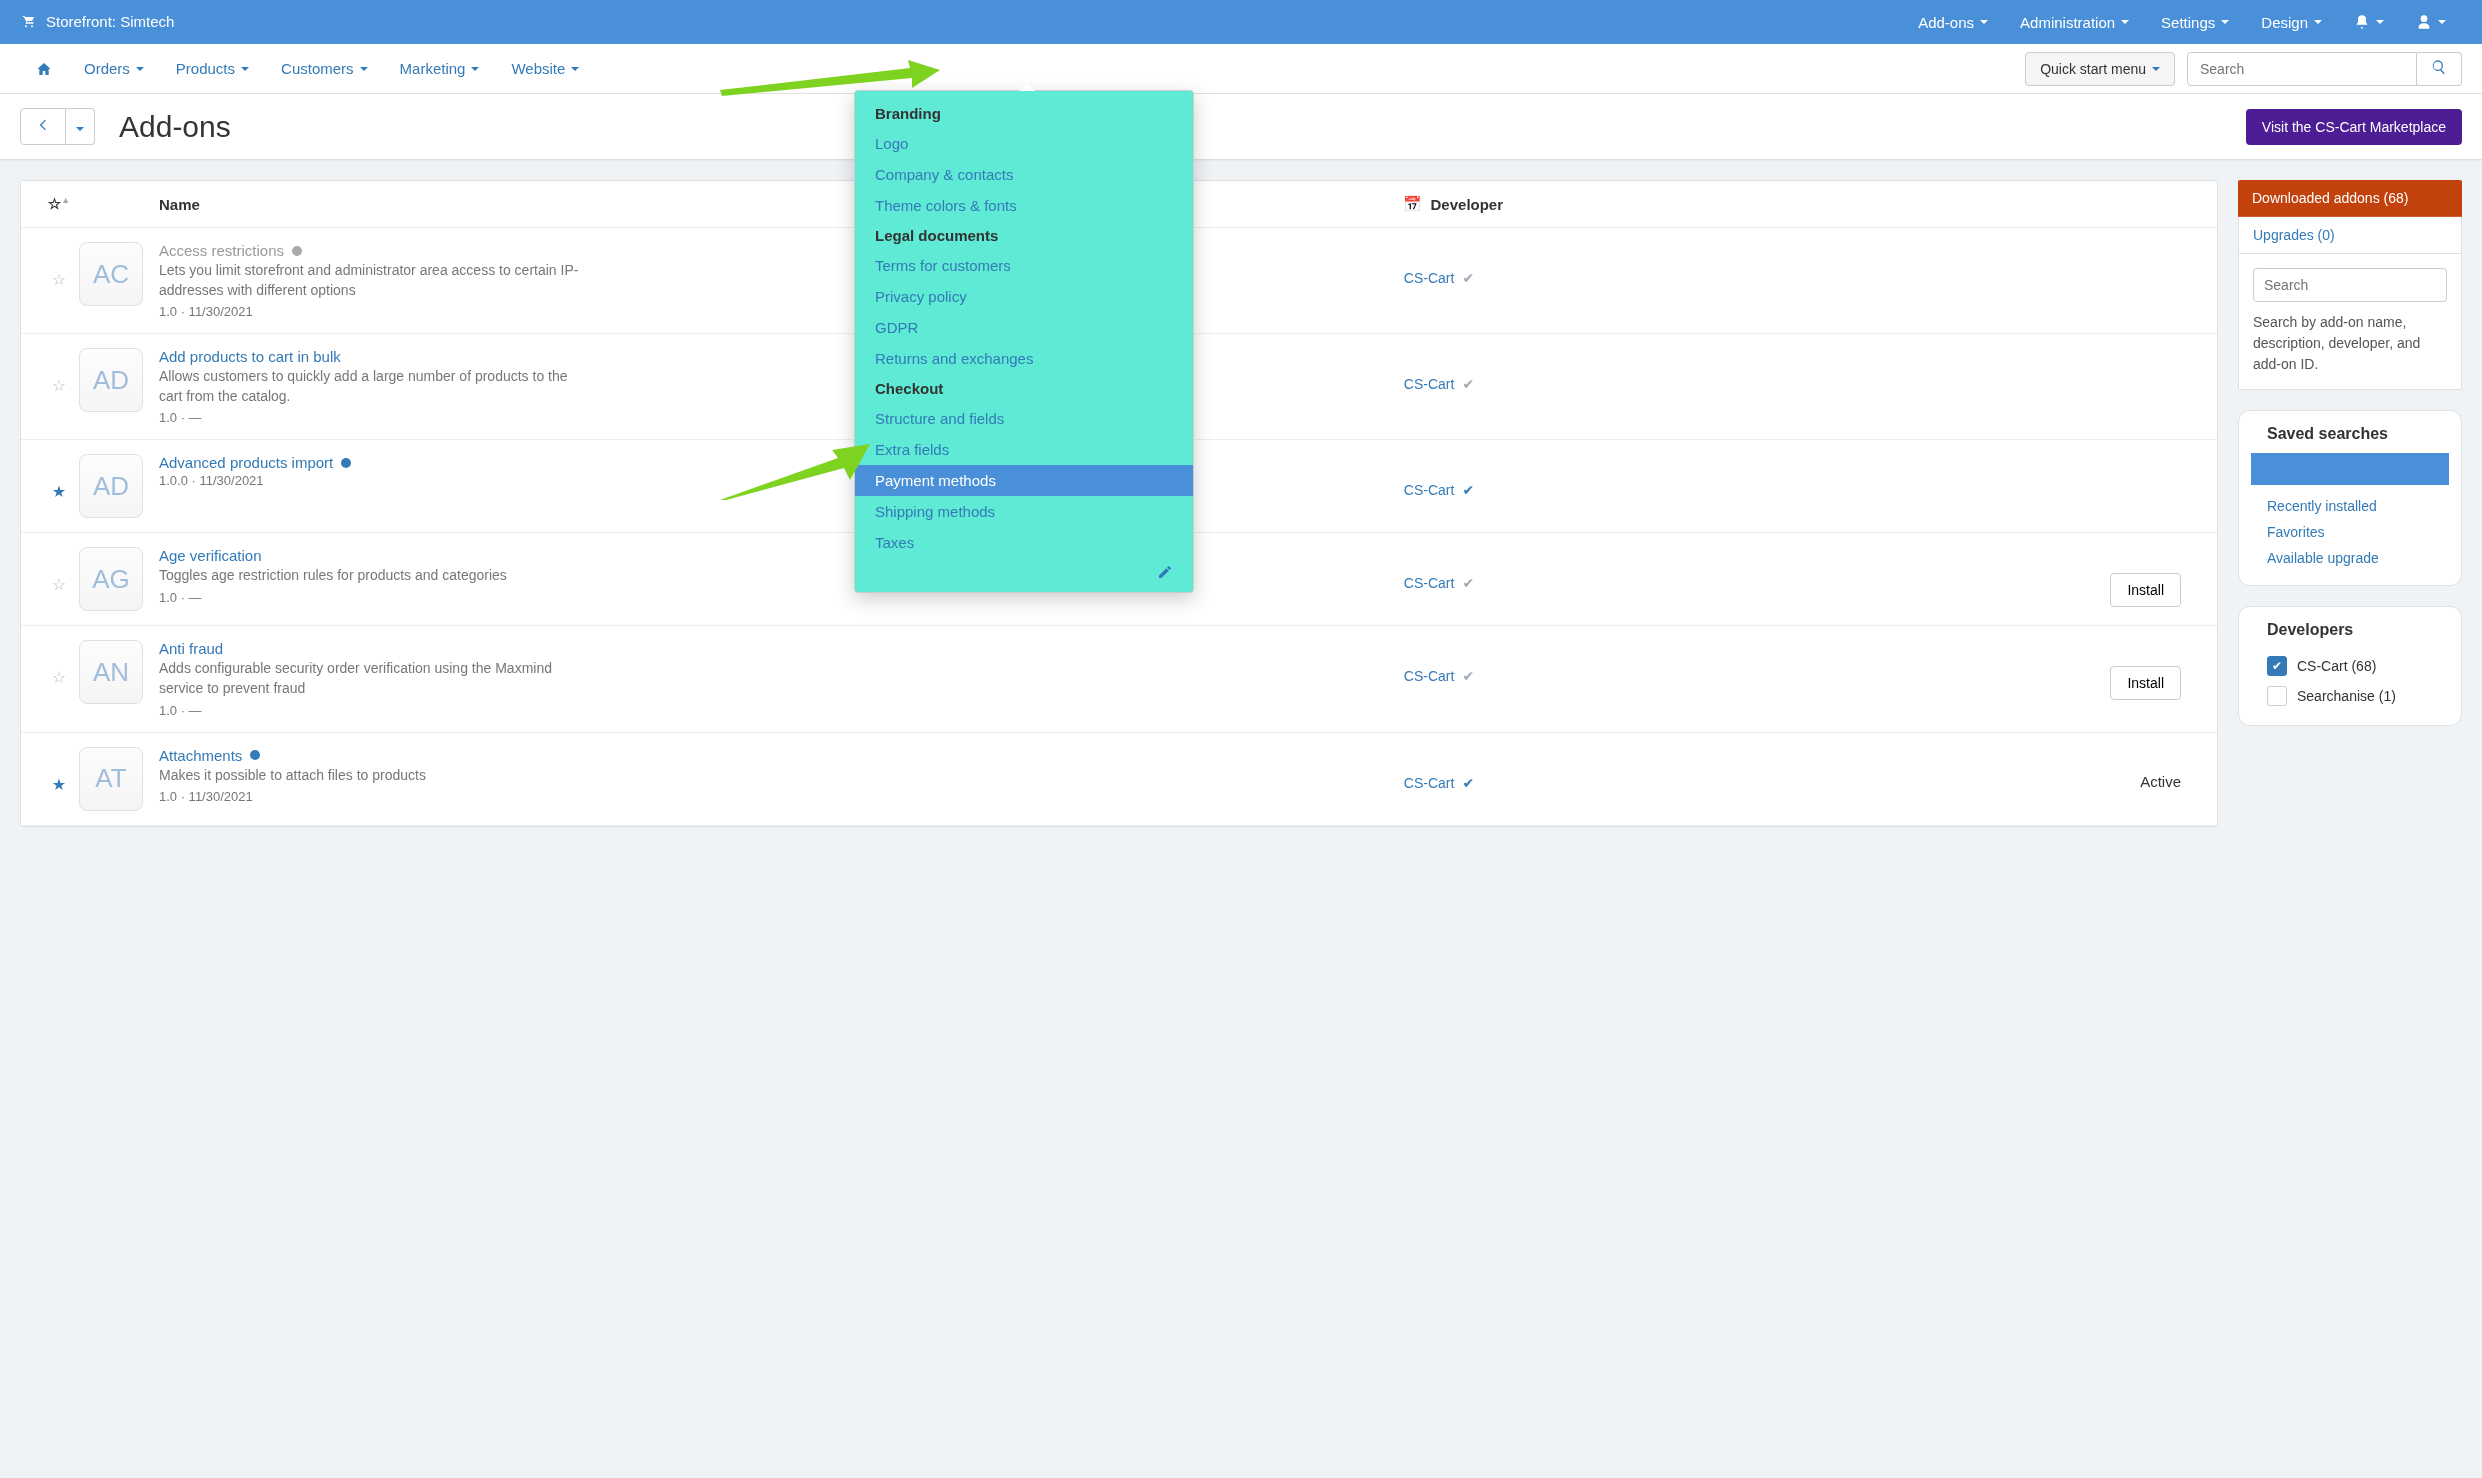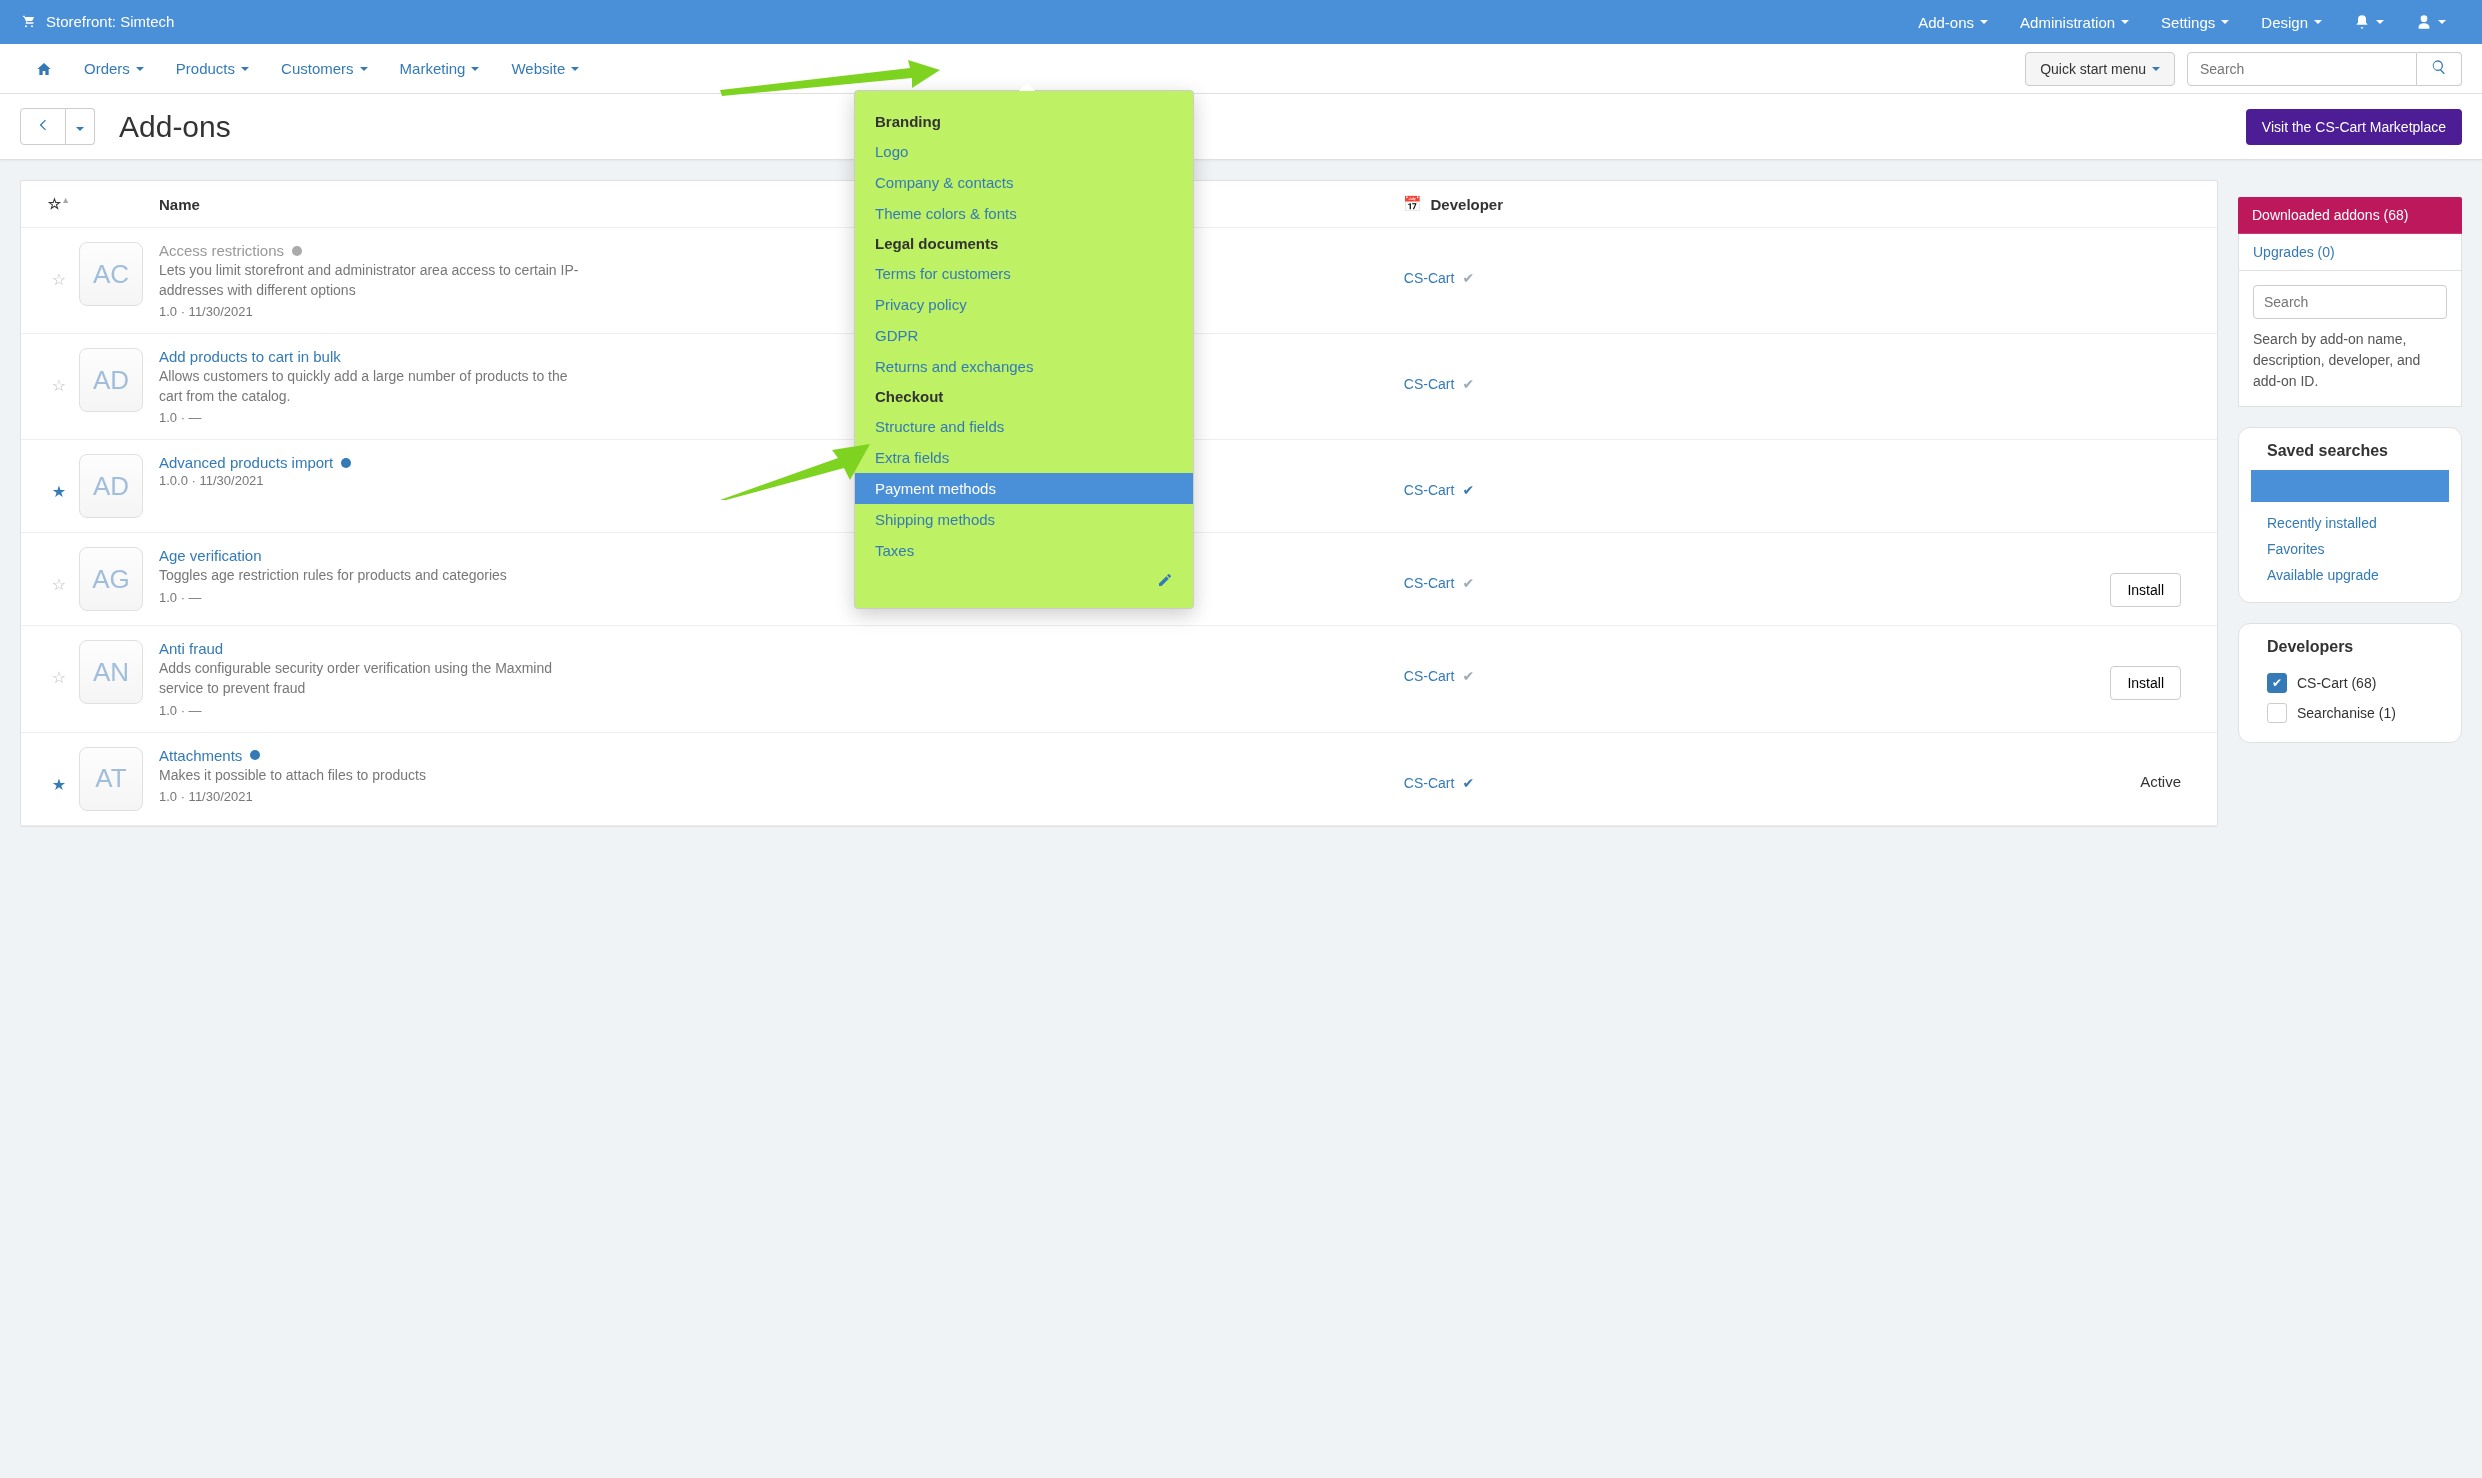--- a/index.html
+++ b/index.html
@@ -49,35 +49,35 @@
 .dot { width:10px; height:10px; border-radius:50%; display:inline-block; background:#337ab7;}
 .dot.grey { background:#aaa; }
 .addon-desc { color:#777; font-size:14px; line-height:1.4; margin-bottom:4px; max-width:420px;}
 .addon-meta { color:#777; font-size:13px; }
 .dev-link { color:#337ab7; }
 .check { color:#9eaab5; }
 .check.blue { color:#337ab7; }
 .install-btn { border:1px solid #ccc; background:#fff; border-radius:4px; padding:8px 16px; cursor:pointer; font-size:14px;}
 .status-txt { font-size:15px; color:#333;}
 
-.sidebar-tabs { background:#be185d; color:#fff; border-radius:2px 2px 0 0; overflow:hidden;margin-top:17px;}
+.sidebar-tabs { background:#c2410c; color:#fff; border-radius:2px 2px 0 0; overflow:hidden;}
 .side-tab { padding:10px 14px; font-size:14px; border-bottom:1px solid rgba(255,255,255,0.15);}
 .side-tab.alt { background:#fff; color:#337ab7; border:1px solid #e0e0e0; border-top:none;}
 .side-search { border:1px solid #e0e0e0; border-top:none; background:#fff; padding:14px; font-size:14px;}
 .side-search input { width:100%; border:1px solid #ccc; border-radius:4px; padding:8px 10px; margin-bottom:10px; font-size:14px;}
 .side-search p { color:#555; line-height:1.5; font-size:14px;}
 
 .side-block { background:#fff; border:1px solid #e0e0e0; border-radius:12px; margin-top:20px; padding:14px 28px;}
 .side-block h3 { font-size:16px; margin-bottom:12px; font-weight:600;}
 .side-link { display:block; padding:5px 0; color:#337ab7; font-size:14px;}
 .dev-row { display:flex; align-items:center; gap:10px; padding:5px 0; font-size:14px;}
 .chk { width:20px; height:20px; border:1px solid #ccc; border-radius:3px; display:flex; align-items:center; justify-content:center; font-size:12px;}
 .chk.on { background:#337ab7; border-color:#337ab7; color:#fff;}
 
-.dropdown-panel { position:absolute; top:90px; left:854px; width:340px; background:#bef264; border:1px solid #ccc; border-radius:4px; box-shadow:0 6px 20px rgba(0,0,0,0.2); z-index:100; padding:16px 0;}
+.dropdown-panel { position:absolute; top:90px; left:854px; width:340px; background:#5eead4; border:1px solid #ccc; border-radius:4px; box-shadow:0 6px 20px rgba(0,0,0,0.2); z-index:100; padding:8px 0;}
 .dropdown-panel::before { content:""; position:absolute; top:-8px; left:164px; width:0; height:0; border-left:8px solid transparent; border-right:8px solid transparent; border-bottom:8px solid #fff;}
 .dd-heading { font-weight:700; padding:6px 20px; font-size:15px;}
 .dd-item { padding:7px 20px; font-size:15px; color:#337ab7; cursor:pointer;}
 .dd-item.active { background:#4a90d9; color:#fff;}
 .dd-edit { text-align:right; padding:6px 20px 0; color:#337ab7; font-size:16px;}
 
 .arrow1 { position:absolute; top:60px; left:720px; width:220px; height:36px; z-index:200; pointer-events:none;}
 .arrow2 { position:absolute; top:444px; left:720px; width:150px; height:56px; z-index:200; pointer-events:none;}
 
 .svg-icon { width:16px; height:16px; fill:currentColor; }

